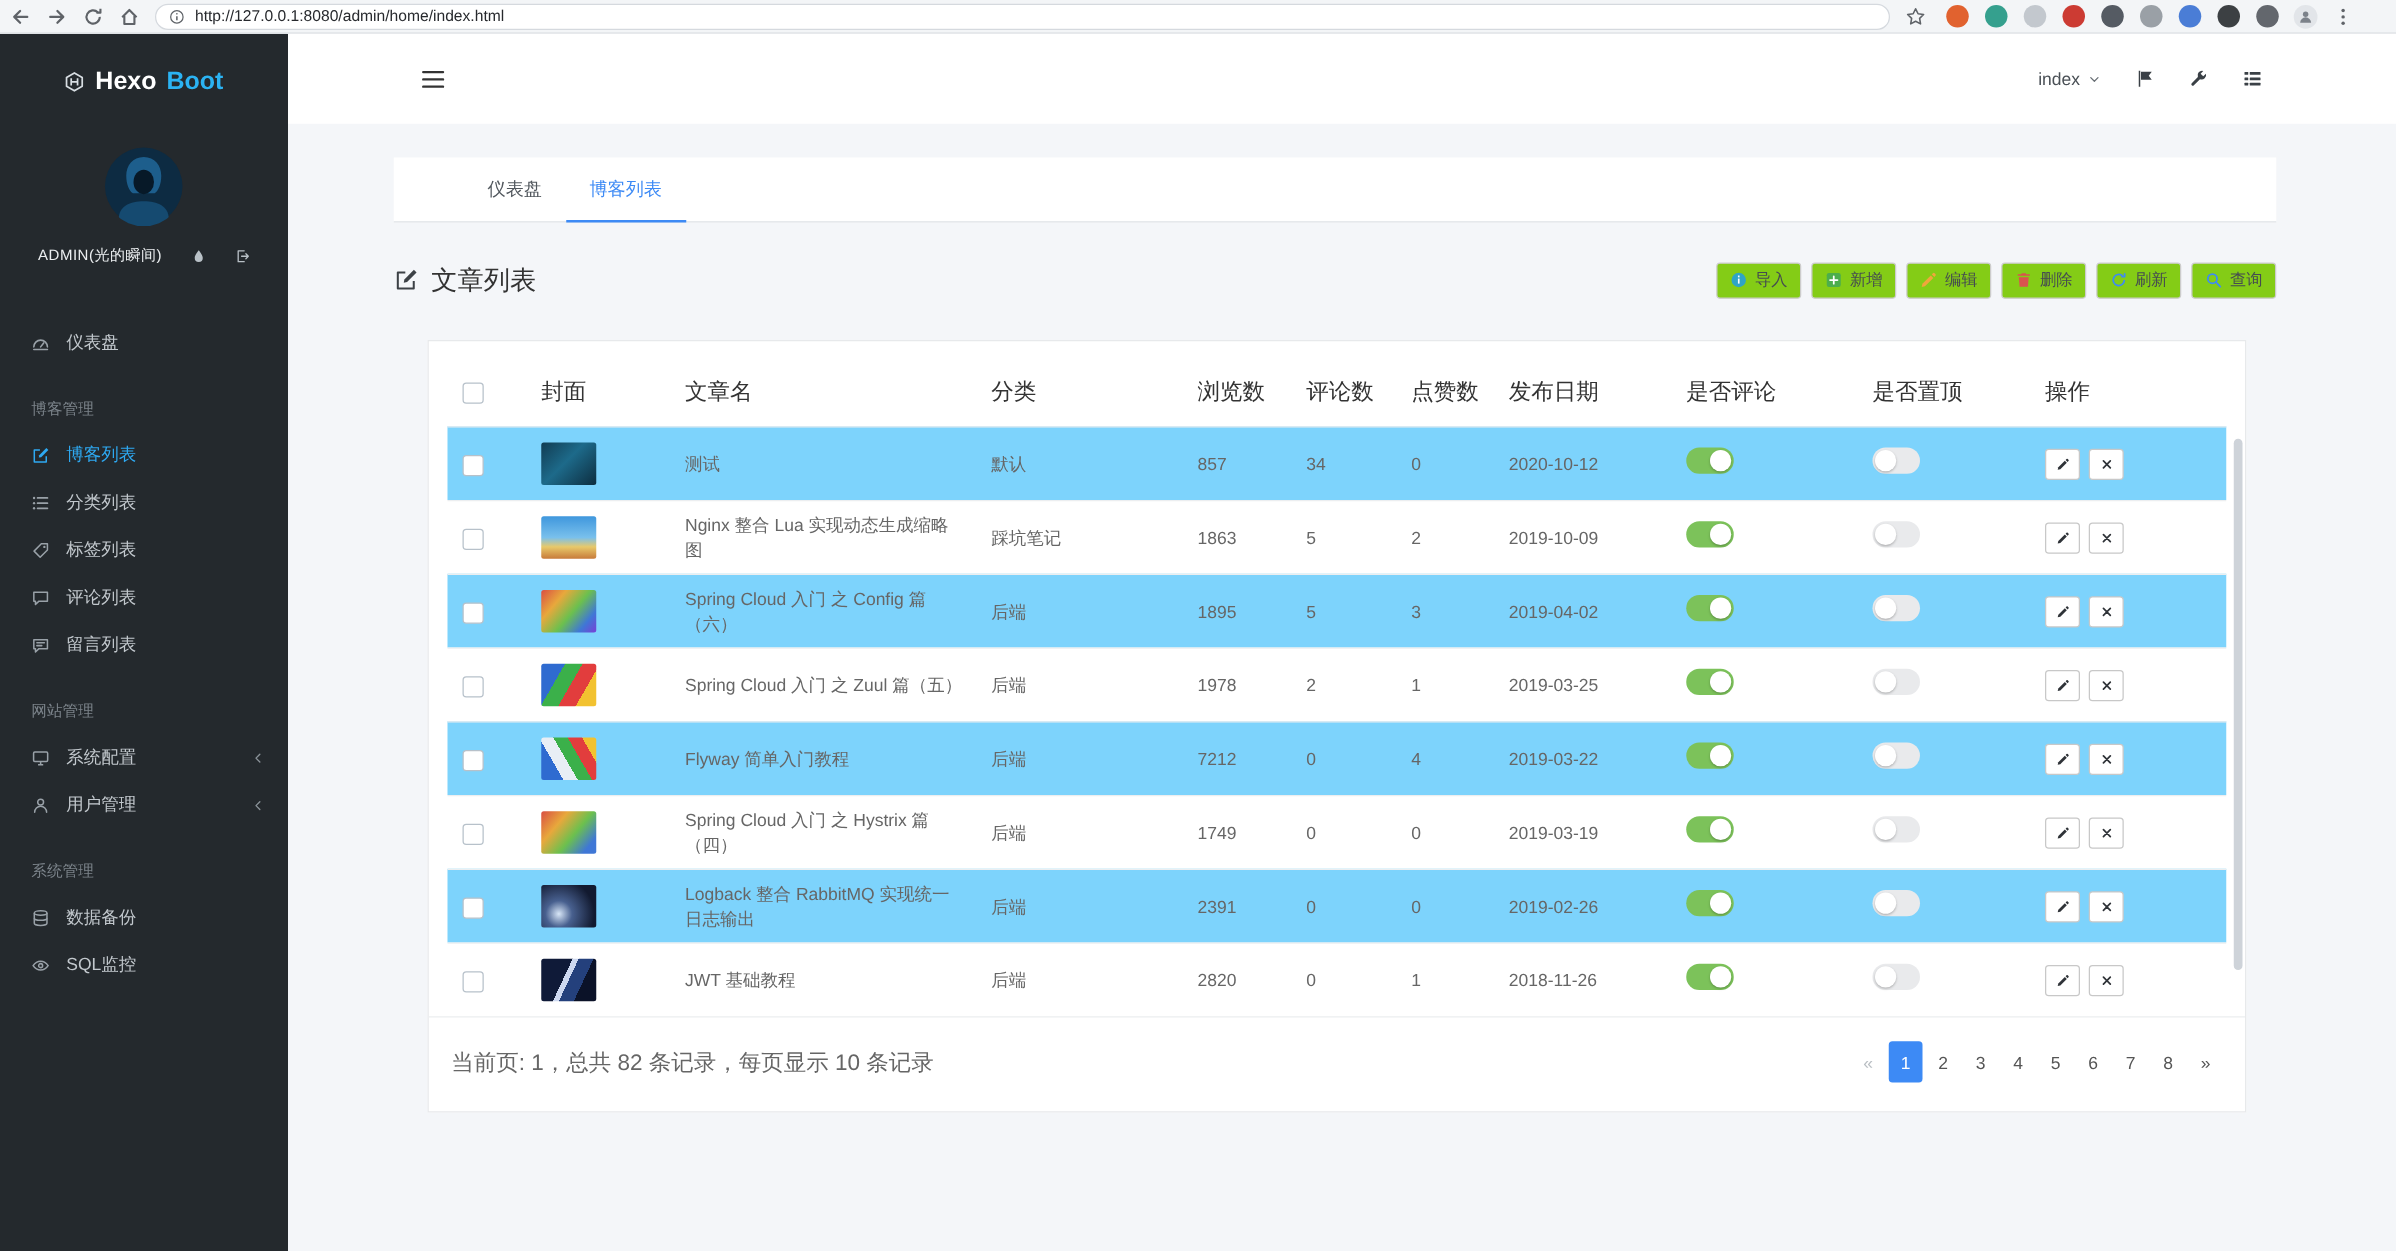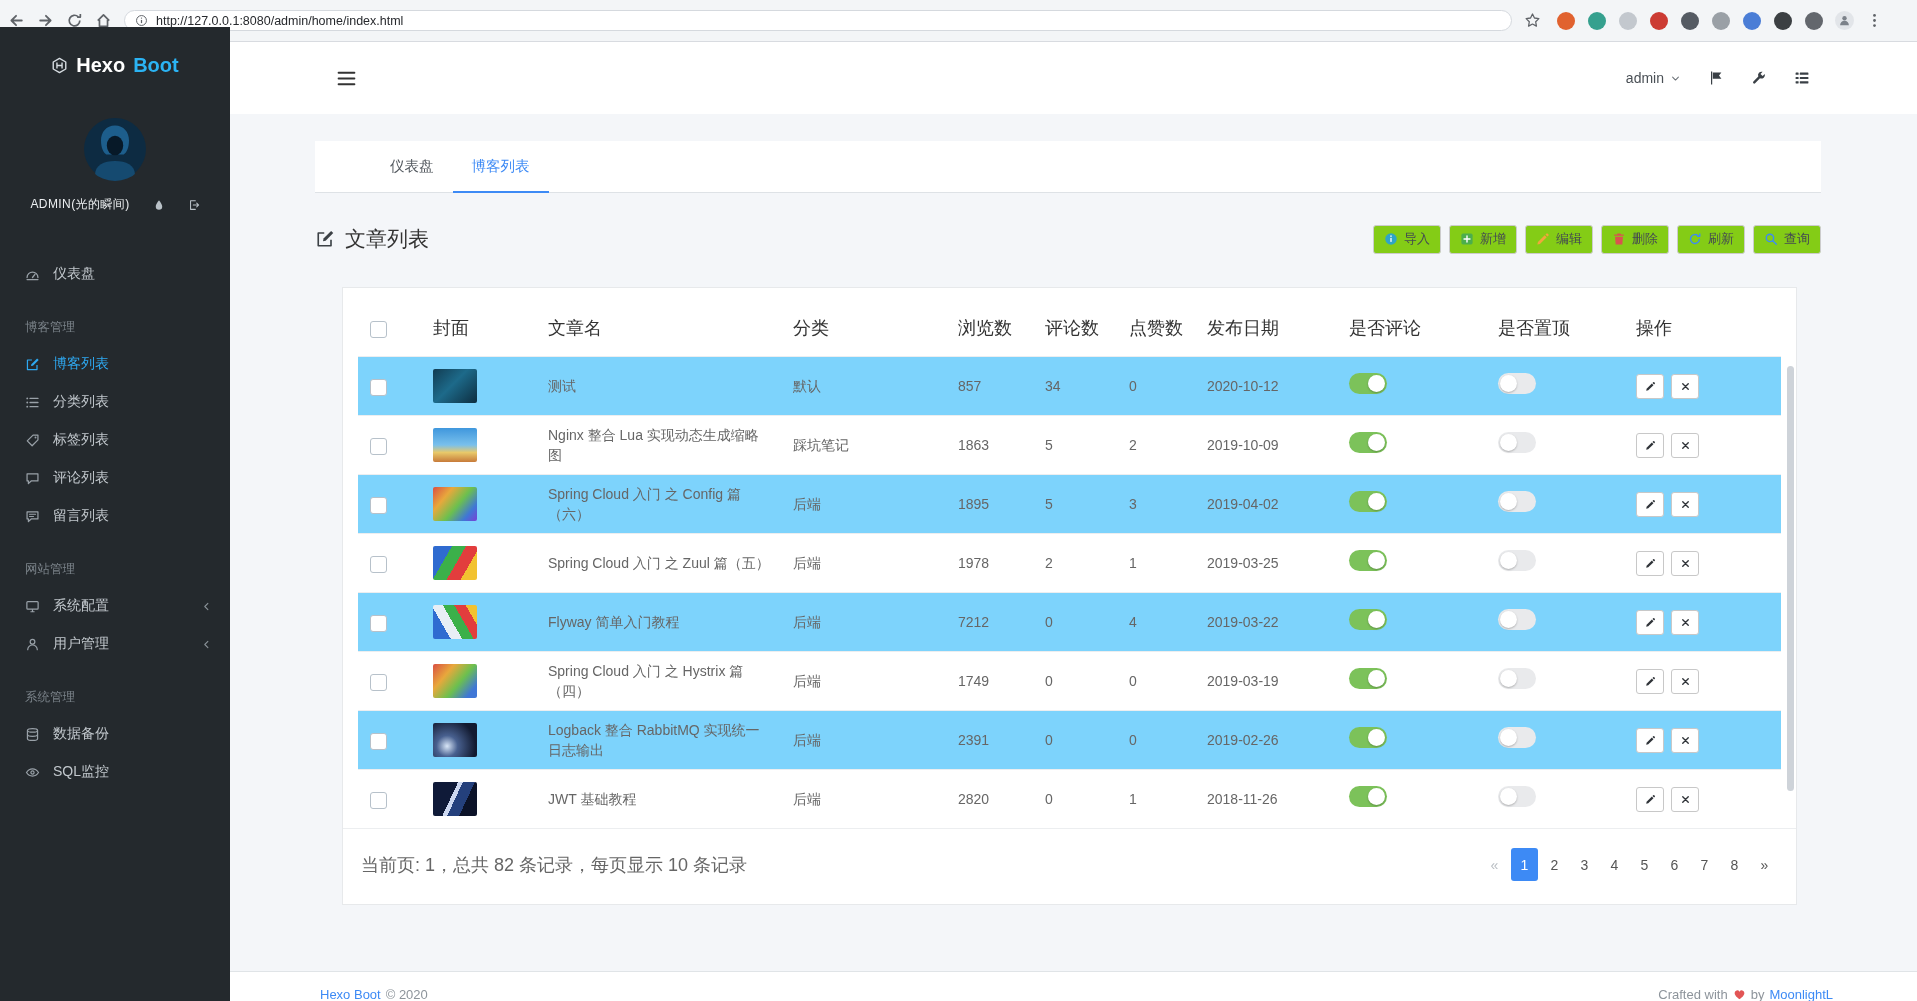--- a/index.html
+++ b/index.html
@@ -3,21 +3,21 @@
 <meta charset="utf-8">
 <style>
 *{margin:0;padding:0;box-sizing:border-box;}
 html,body{width:1917px;height:1001px;}
 body{font-family:"Liberation Sans","DejaVu Sans",sans-serif;background:#f4f6f9;overflow:hidden;font-size:14px;color:#333;}
 .icon{display:inline-flex;align-items:center;justify-content:center;flex:none;}
 .icon svg{width:100%;height:100%;display:block;}
 button{font:inherit;background:none;border:none;cursor:pointer;}
 
 
-.chrome{height:42px;background:#f3f5f7;border-bottom:1px solid #d8dbe0;display:flex;align-items:center;padding:0 8px;gap:12px;}
+.chrome{height:27px;background:#f3f5f7;border-bottom:1px solid #d8dbe0;display:flex;align-items:center;padding:0 8px;gap:12px;}
 .nav-ic{width:17px;height:17px;color:#5f6368;cursor:pointer;}
 .omnibox{width:1388px;height:21px;background:#fff;border:1px solid #d5d9de;border-radius:11px;display:flex;align-items:center;gap:8px;padding:0 10px;}
 .ob-ic{width:13px;height:13px;color:#5f6368;}
 .url{font-size:12.5px;color:#27292d;white-space:nowrap;}
 .ext-area{display:flex;align-items:center;gap:13px;margin-left:4px;}
 .ext-dot{width:18px;height:18px;border-radius:50%;display:inline-block;cursor:pointer;}
 .chrome-avatar{width:19px;height:19px;border-radius:50%;background:#e2e5e9;color:#7c828a;display:inline-flex;align-items:center;justify-content:center;padding:3px;cursor:pointer;}
 .chrome-avatar svg{width:100%;height:100%;}
 
 
@@ -304,21 +304,21 @@
 
 <div class="main">
   <header class="navbar">
     <span class="icon ham">
         <svg viewBox="0 0 18 14" stroke="currentColor" stroke-width="1.8" stroke-linecap="round">
           <path d="M1.5 1.5h15M1.5 7h15M1.5 12.5h15"></path>
         </svg>
       </span>
     <div class="nav-right">
       <div class="admin-dd">
-        <span>admin</span>
+        <span>index</span>
         <span class="icon dd-ic">
             <svg viewBox="0 0 16 16" fill="none" stroke="currentColor" stroke-width="1.5" stroke-linecap="round" stroke-linejoin="round">
               <path d="M3.8 6 8 10.2 12.2 6"></path>
             </svg>
           </span>
       </div>
       <span class="icon nav-tool">
           <svg viewBox="0 0 16 16" fill="currentColor">
             <path d="M3 1.6h1.2v12.8H3z"></path>
             <path d="M4.8 2.4h8.6L11 5.6l2.4 3.2H4.8z"></path>
@@ -671,29 +671,13 @@
             <div class="pg">6</div>
             <div class="pg">7</div>
             <div class="pg">8</div>
             <div class="pg">»</div>
           </div>
       </div>
       <div class="vscroll"></div>
     </div>
   </div>
 
-  <footer class="footer">
-    <div class="f-left">
-      <span class="f-link">Hexo Boot</span>
-      <span class="f-gray">© 2020</span>
-    </div>
-    <div class="f-right">
-      <span class="f-gray">Crafted with</span>
-      <span class="icon heart">
-          <svg viewBox="0 0 16 16" fill="currentColor">
-            <path d="M8 13.8S2 10.2 2 6.2A3.2 3.2 0 0 1 8 4.6a3.2 3.2 0 0 1 6 1.6c0 4-6 7.6-6 7.6z"></path>
-          </svg>
-        </span>
-      <span class="f-gray">by</span>
-      <span class="f-link">MoonlightL</span>
-    </div>
-  </footer>
 </div>
 
 </body></html>

